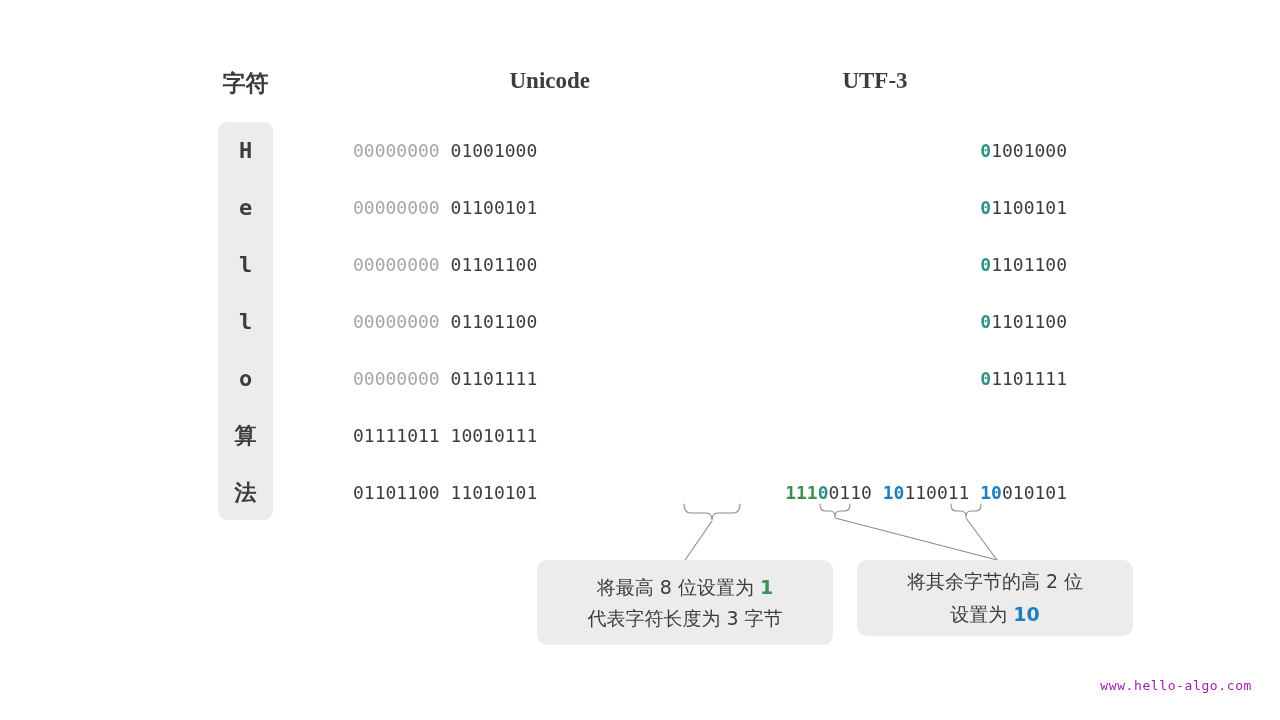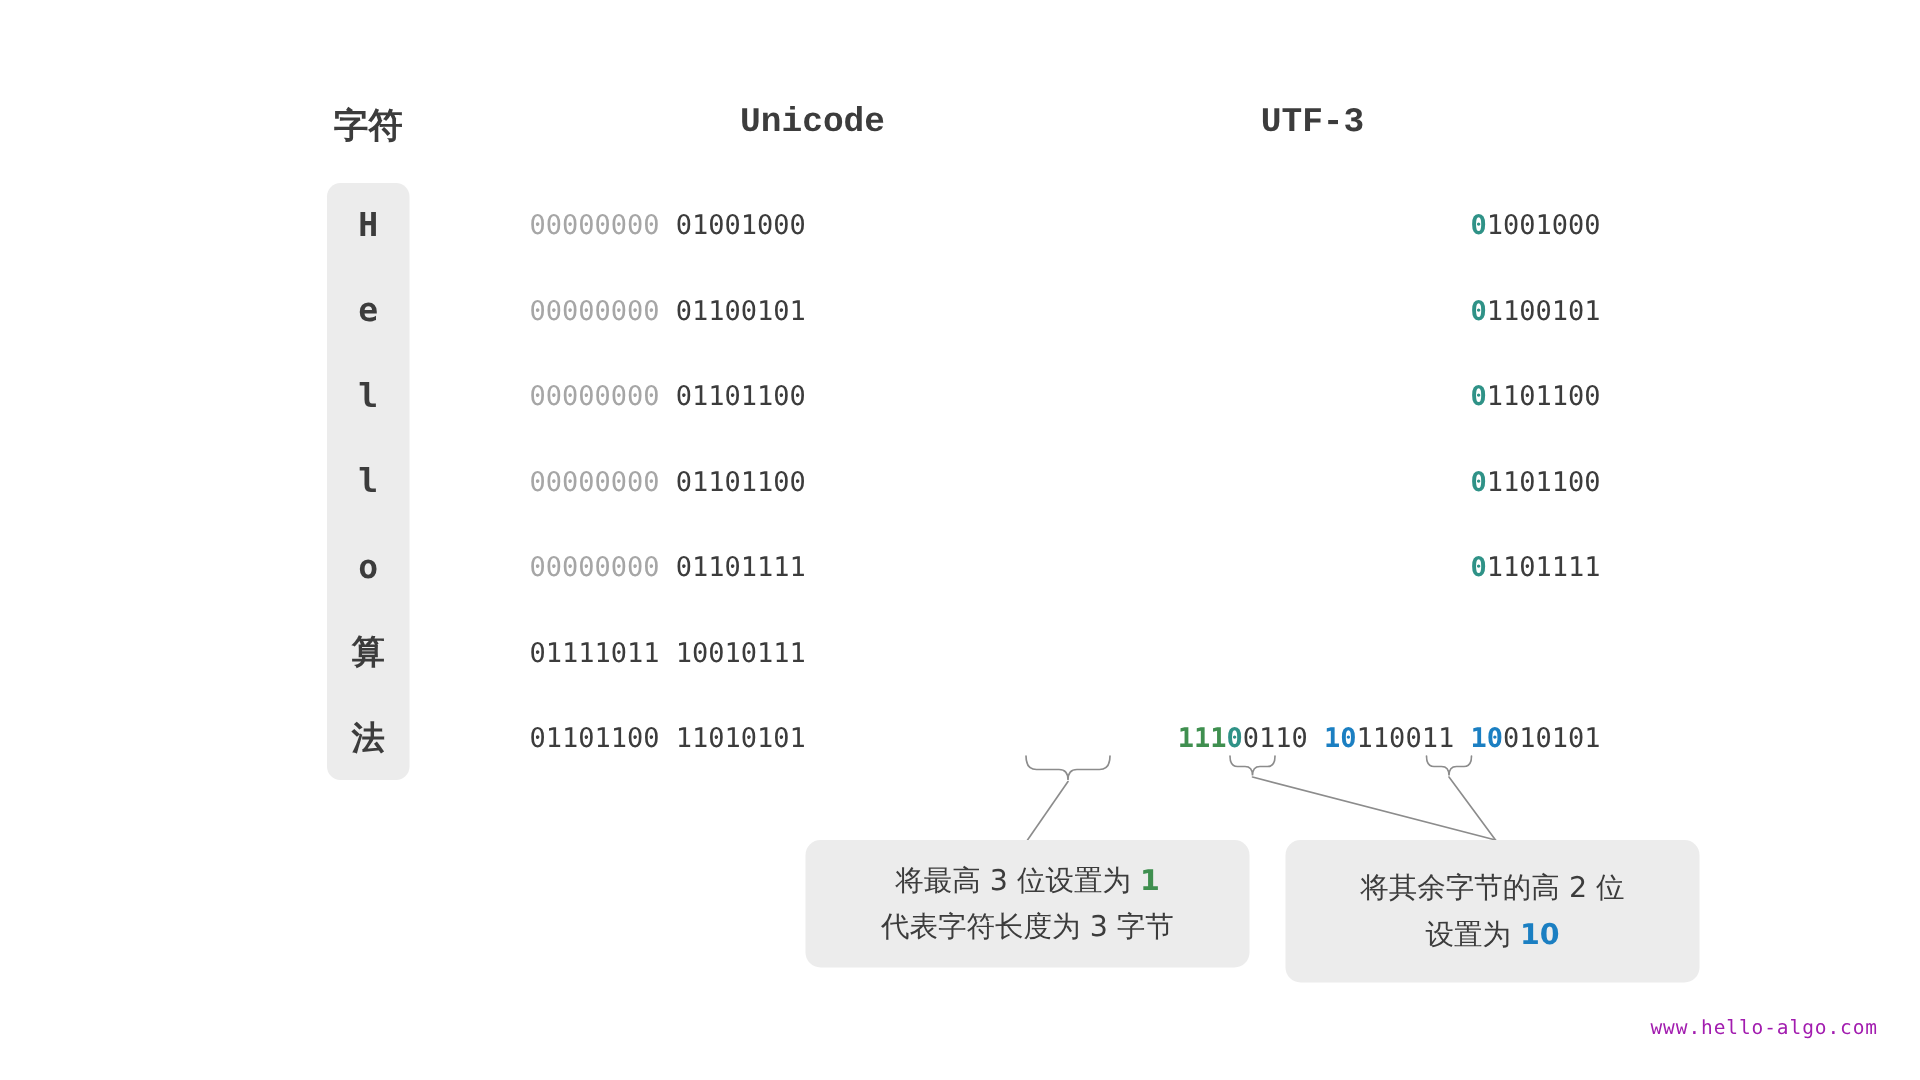--- a/index.html
+++ b/index.html
@@ -20,21 +20,21 @@
     position: absolute;
     left: 0;
     top: 0;
     width: 1280px;
     height: 720px;
   }
 
   
   .col-header {
     position: absolute;
-    font-family: Liberation Mono, monospace;
+    font-family: Liberation Serif, serif;
     font-weight: bold;
     font-size: 23px;
     color: #3c3c3c;
     white-space: nowrap;
   }
   #hdr-char   { left: 218px; top: 68px; width: 55px; text-align: center; }
   #hdr-unicode{ left: 337px; top: 68px; width: 253px; text-align: right; }
   #hdr-utf8   { left: 790px; top: 68px; width: 170px; text-align: center; }
 
   
@@ -96,21 +96,21 @@
     display: flex;
     flex-direction: column;
     align-items: center;
     justify-content: center;
     text-align: center;
     line-height: 1.62;
     box-sizing: border-box;
     padding: 6px 14px;
   }
   #callout-left  { left: 537px; top: 560px; width: 296px; height: 85px; }
-  #callout-right { left: 857px; top: 560px; width: 276px; height: 95px; }
+  #callout-right { left: 857px; top: 560px; width: 276px; height: 76px; justify-content: space-between; }
   .callout .hl-green { color: #3f8f4f; font-weight: bold; }
   .callout .hl-blue  { color: #1b7fc2; font-weight: bold; }
 
   
   #connectors {
     position: absolute;
     left: 0;
     top: 0;
     width: 1280px;
     height: 720px;
@@ -173,21 +173,21 @@
     <path d="M820,504 Q820,511 825,511 L830,511 Q835,511 835,517 Q835,511 840,511 L845,511 Q850,511 850,504"></path>
 
     <path d="M835,518 L997,560"></path>
 
     <path d="M951,504 Q951,511 956,511 L961,511 Q966,511 966,517 Q966,511 971,511 L976,511 Q981,511 981,504"></path>
 
     <path d="M966,518 L997,560"></path>
   </svg>
 
   <div class="callout" id="callout-left">
-    <div><span>将最高 3 位设置为 </span><span class="hl-green">1</span></div>
+    <div><span>将最高 8 位设置为 </span><span class="hl-green">1</span></div>
     <div>代表字符长度为 3 字节</div>
   </div>
 
   <div class="callout" id="callout-right">
     <div>将其余字节的高 2 位</div>
     <div><span>设置为 </span><span class="hl-blue">10</span></div>
   </div>
 
   <div id="watermark">www.hello-algo.com</div>
 

